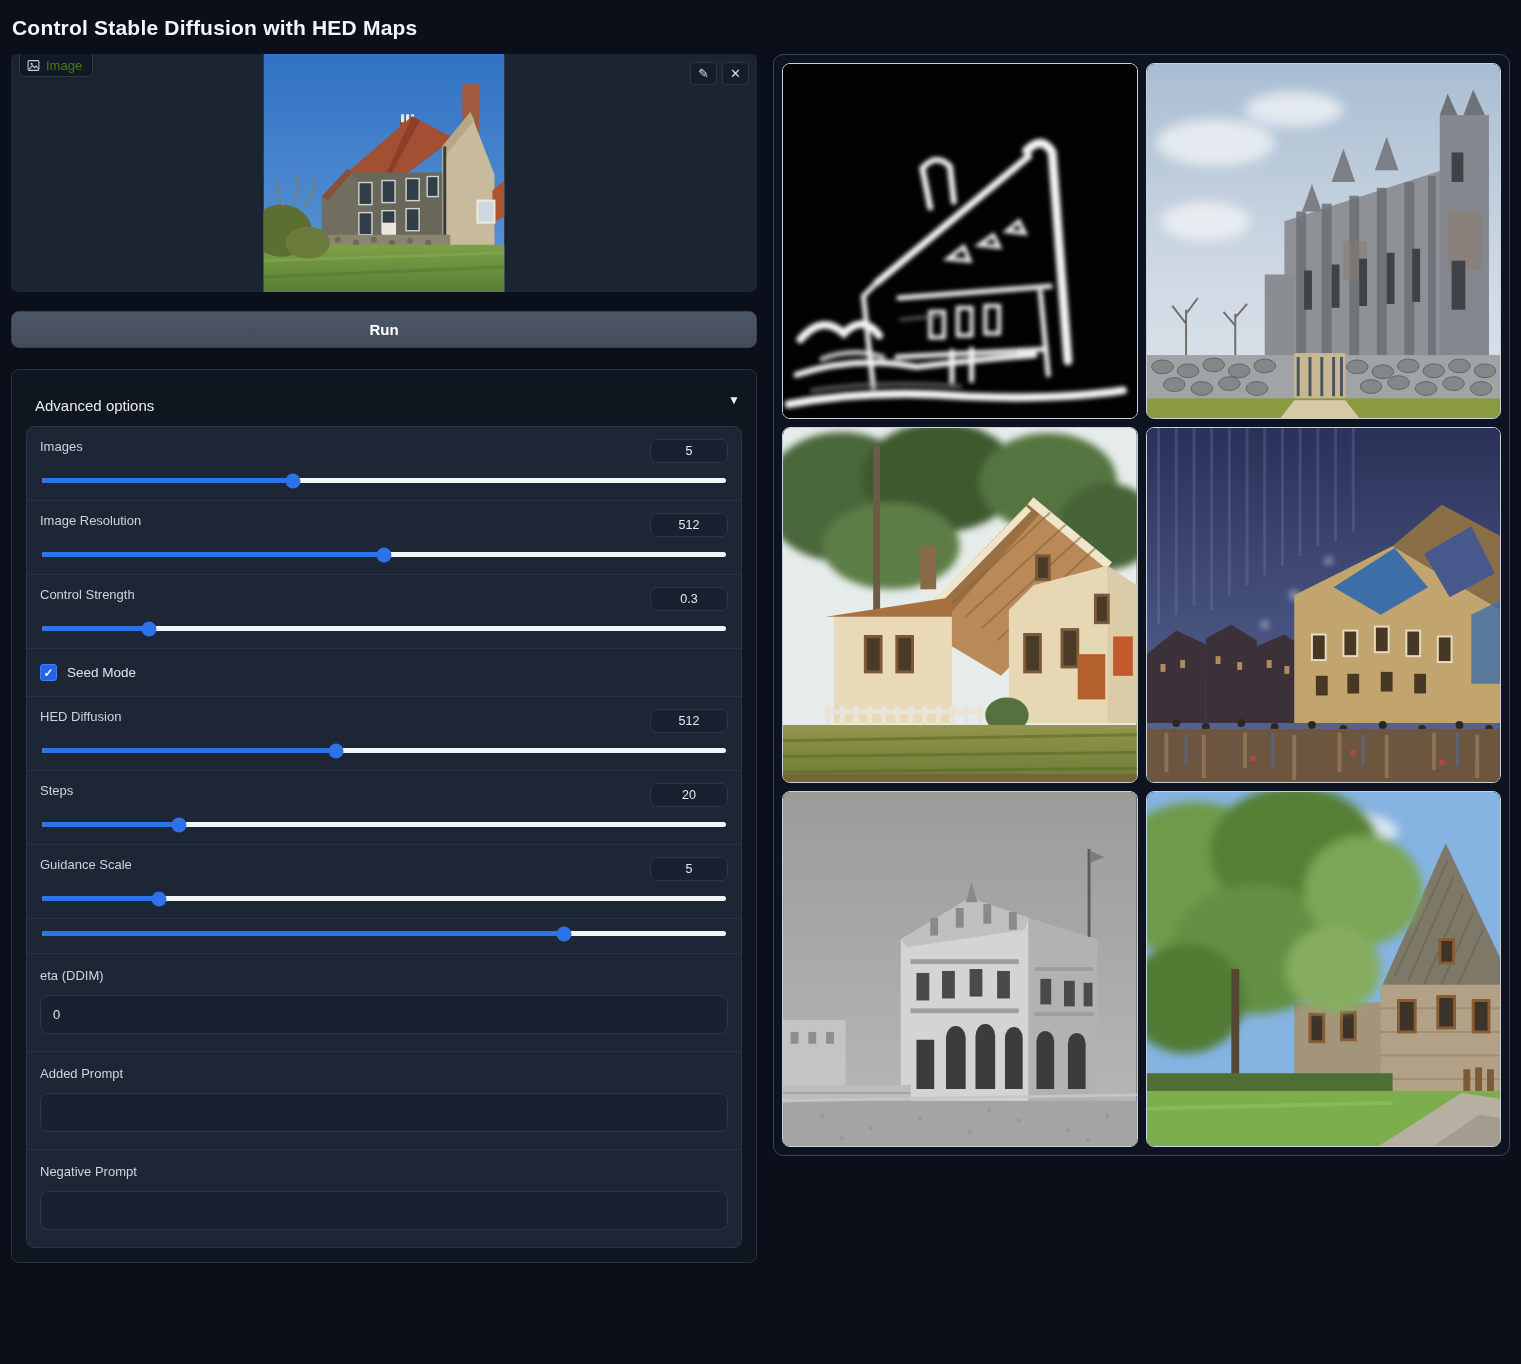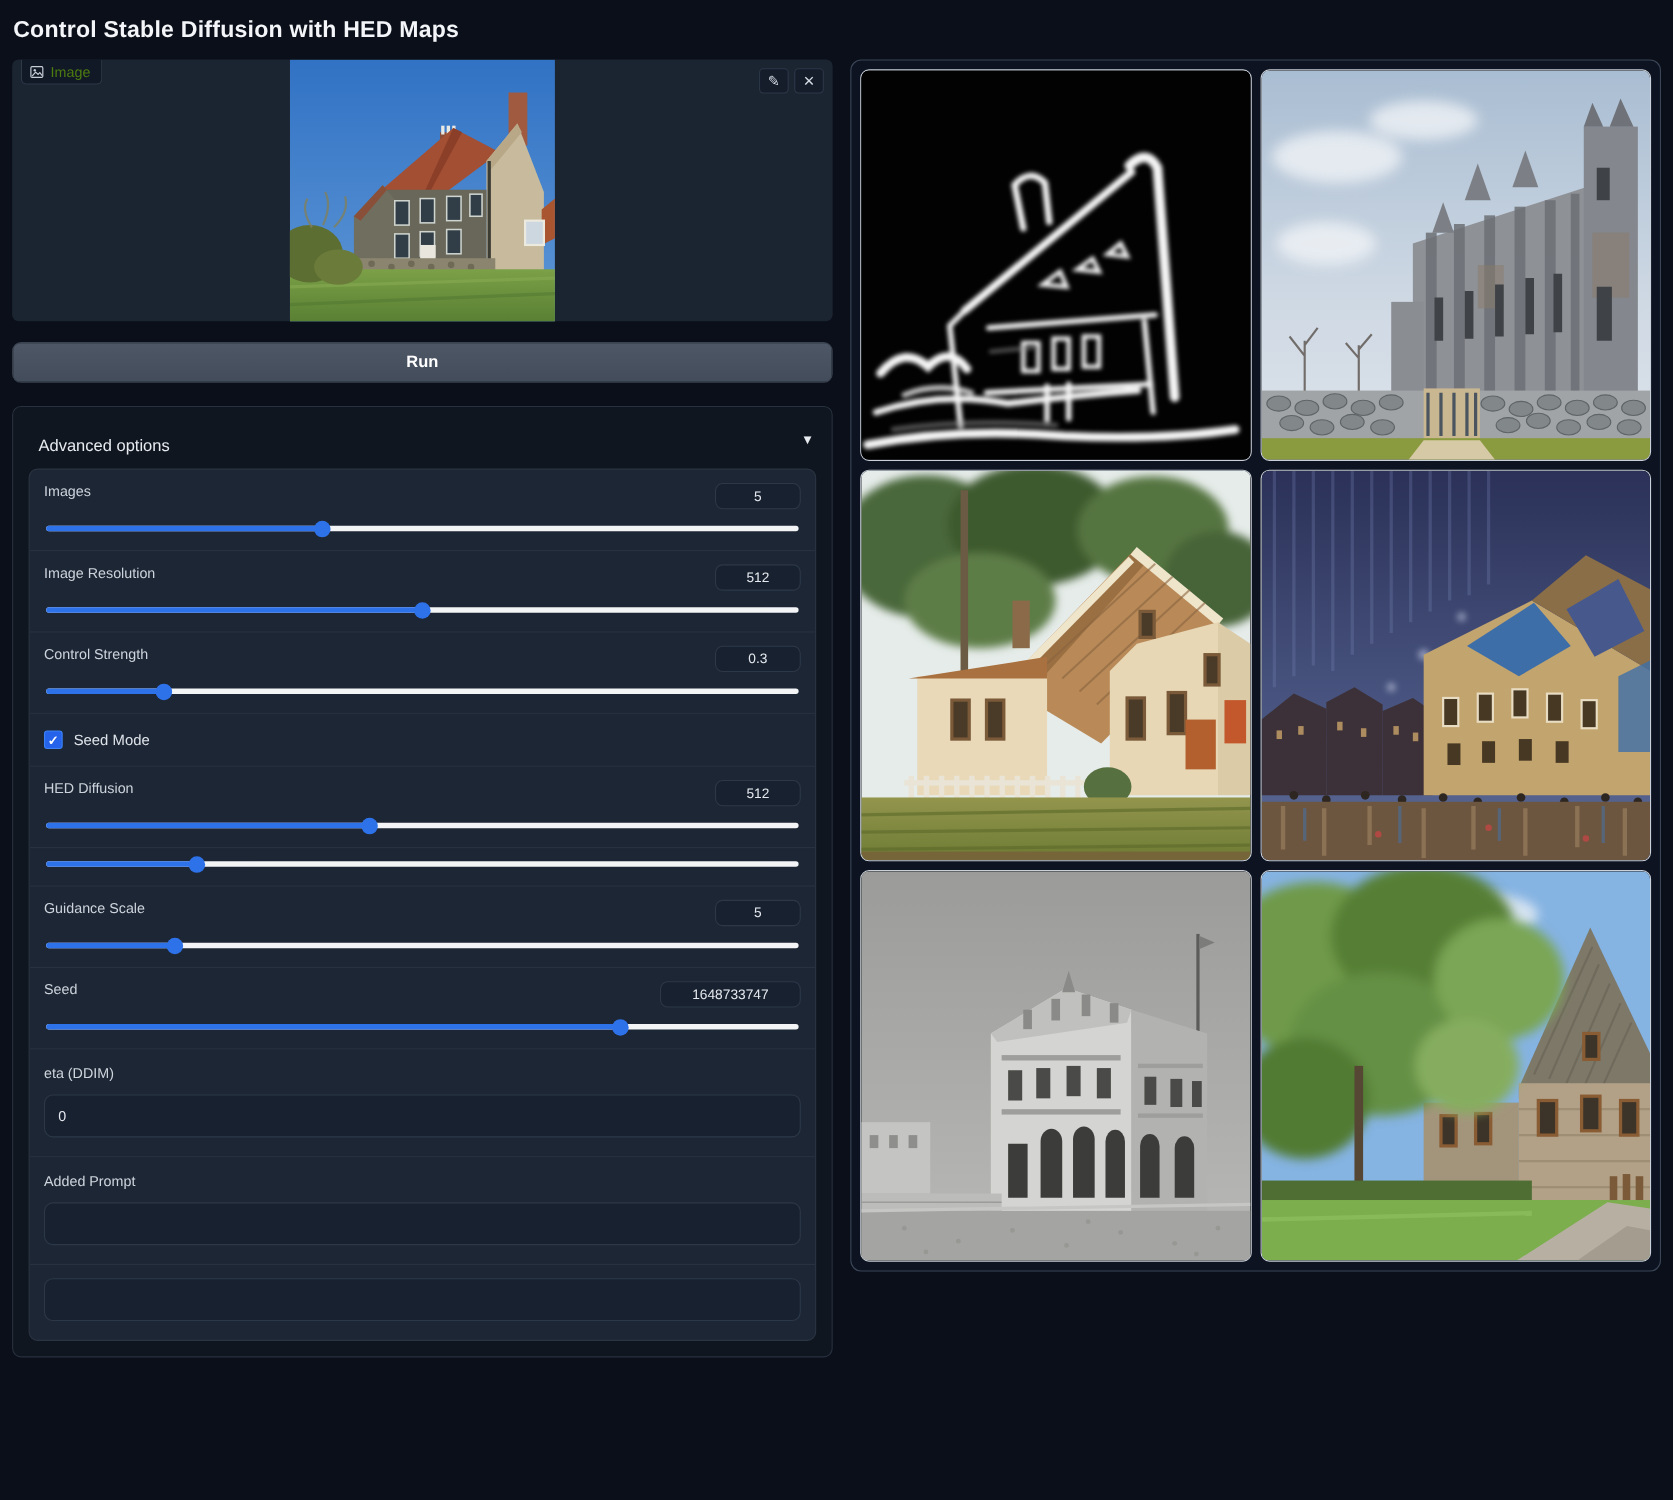--- a/index.html
+++ b/index.html
@@ -215,59 +215,60 @@
               <span class="s-label">HED Diffusion</span>
               <div class="num-box">512</div>
             </div>
             <div class="track">
               <div class="fill" style="width: 43%;"></div>
               <div class="thumb" style="left: 43%;"></div>
             </div>
           </div>
 
           <div class="row">
+            <div class="row-head">
+              <span class="s-label">Steps</span>
+              <div class="num-box">20</div>
+            </div>
             <div class="track">
               <div class="fill" style="width: 20%;"></div>
               <div class="thumb" style="left: 20%;"></div>
             </div>
           </div>
 
           <div class="row">
             <div class="row-head">
               <span class="s-label">Guidance Scale</span>
               <div class="num-box">5</div>
             </div>
             <div class="track">
               <div class="fill" style="width: 17.1%;"></div>
               <div class="thumb" style="left: 17.1%;"></div>
             </div>
           </div>
 
           <div class="row">
-            <div class="row-head">
-              <span class="s-label">Seed</span>
-              <div class="num-box wide">1648733747</div>
-            </div>
             <div class="track">
               <div class="fill" style="width: 76.3%;"></div>
               <div class="thumb" style="left: 76.3%;"></div>
             </div>
           </div>
 
           <div class="row tb-row">
             <label class="field-label">eta (DDIM)</label>
             <input class="text-input" type="text" value="0" style="">
           </div>
 
           <div class="row tb-row">
             <label class="field-label">Added Prompt</label>
             <input class="text-input" type="text" value="" style="">
           </div>
 
           <div class="row tb-row">
+            <label class="field-label">Negative Prompt</label>
             <input class="text-input" type="text" value="" style="">
           </div>
 
         </div>
       </div>
     </div>
 
     <div class="right-col">
       <div class="gallery">
 

